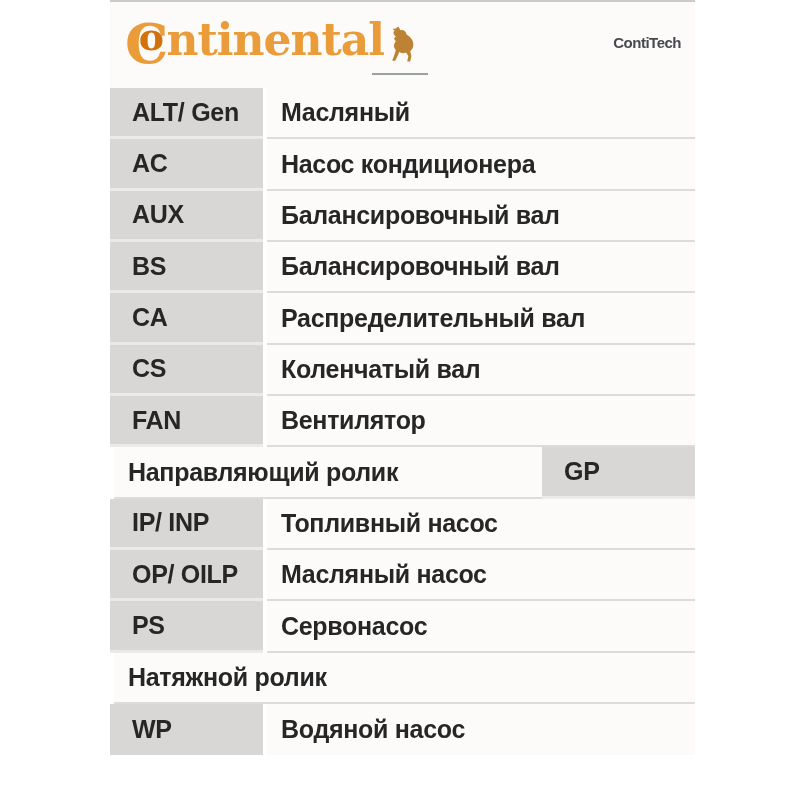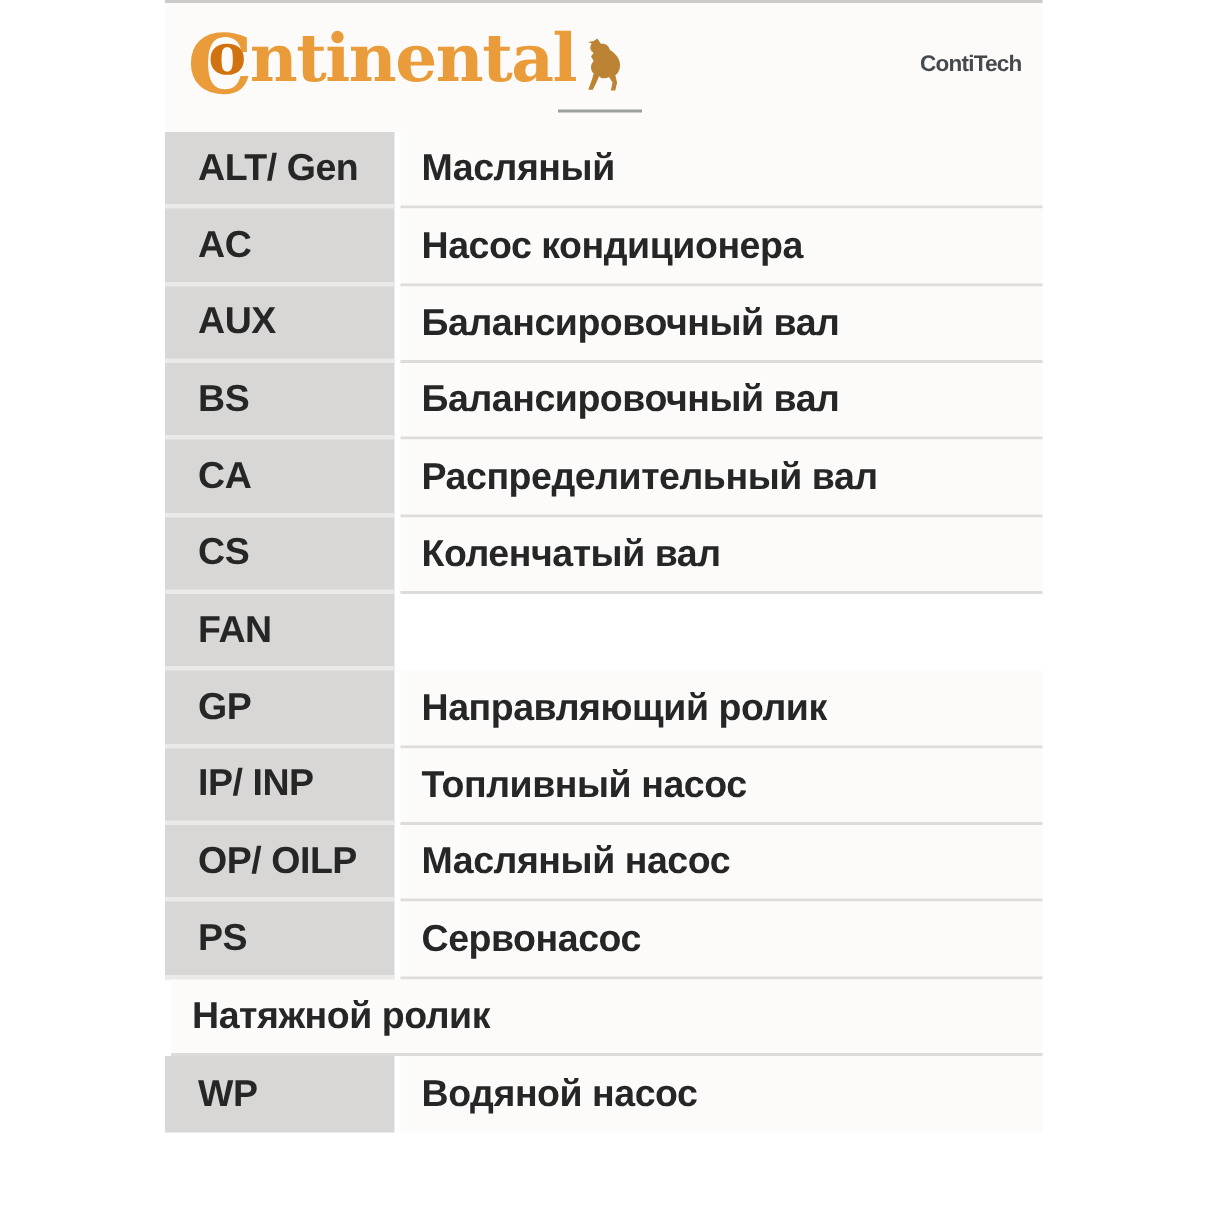--- a/index.html
+++ b/index.html
@@ -174,29 +174,32 @@
     </div>
     <div class="cell term">
       <span>Коленчатый вал</span>
     </div>
   </div>
 
   <div class="row">
     <div class="cell abbr">
       <span>FAN</span>
     </div>
-  </div>
-
-  <div class="row">
+    <div class="cell term">
+      <span>Вентилятор</span>
+    </div>
+  </div>
+
+  <div class="row">
+    <div class="cell term">
+      <span>Направляющий ролик</span>
+    </div>
     <div class="cell abbr">
       <span>GP</span>
     </div>
-    <div class="cell term">
-      <span>Направляющий ролик</span>
-    </div>
   </div>
 
 
   <div class="row">
     <div class="cell abbr">
       <span>IP/ INP</span>
     </div>
     <div class="cell term">
       <span>Топливный насос</span>
     </div>

